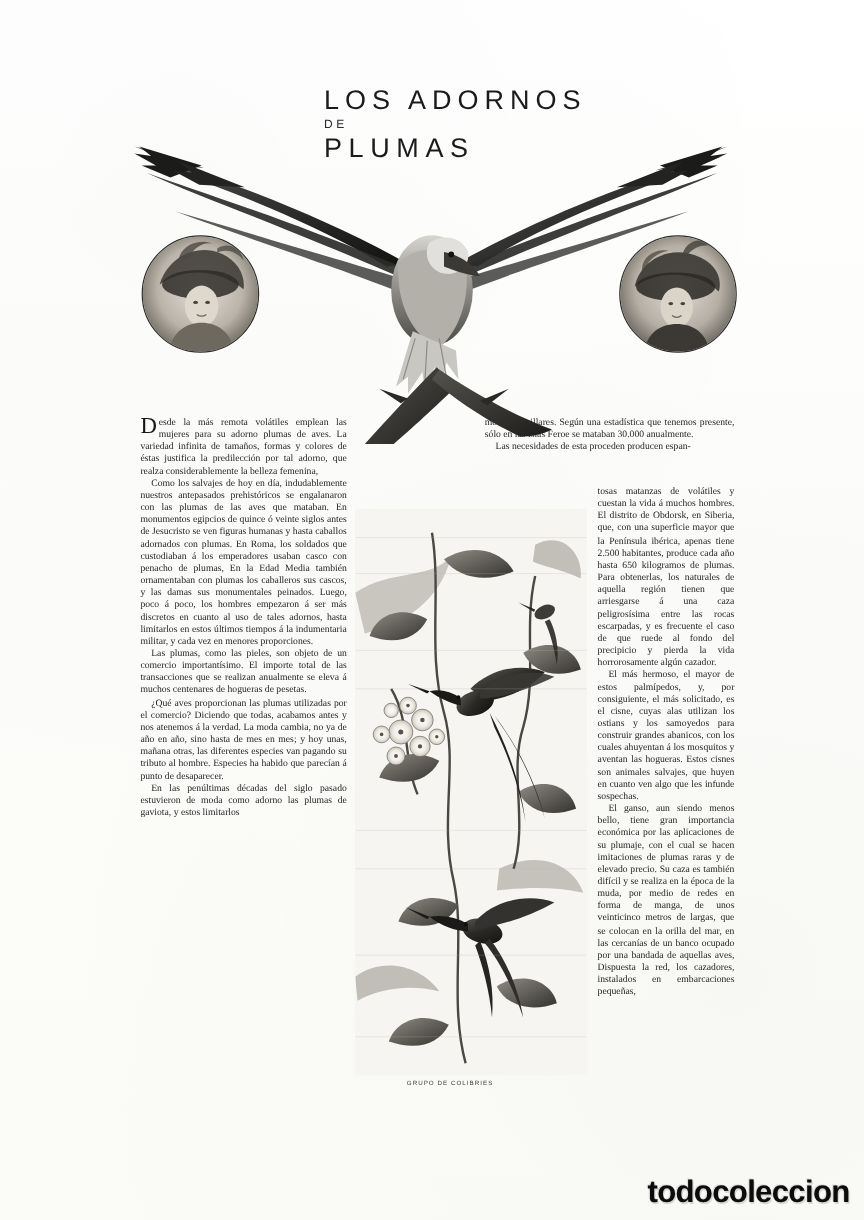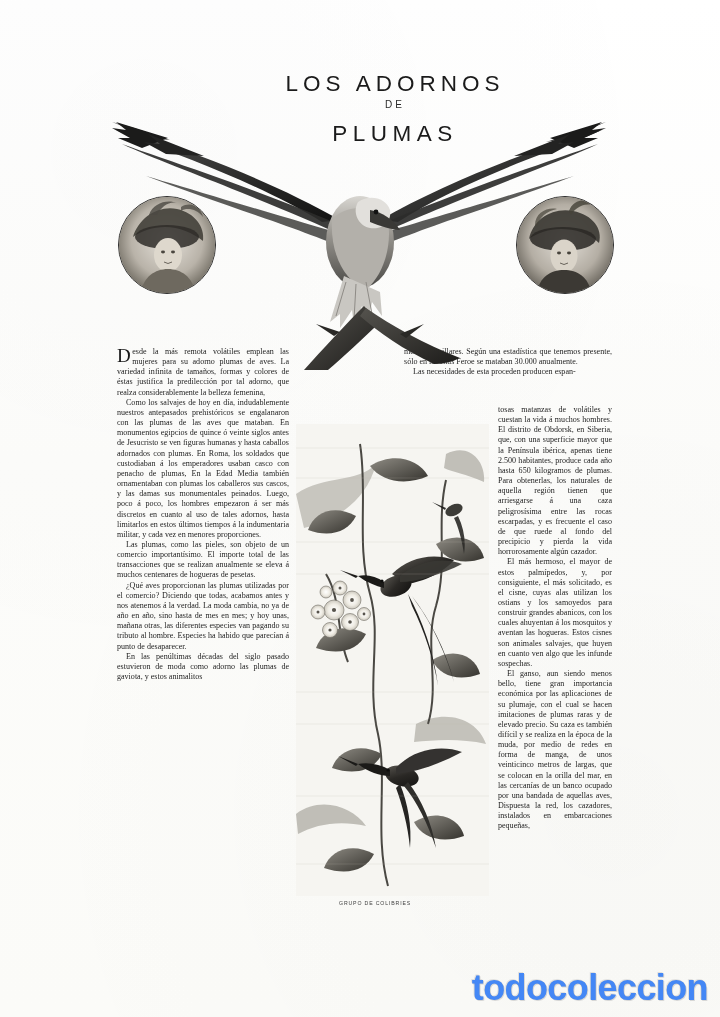--- a/index.html
+++ b/index.html
@@ -31,21 +31,21 @@
     position: absolute;
     left: 0; top: 58px;
     width: 720px;
     height: 130px;
   }
   #title-block {
     position: absolute;
     left: 270px;
     top: 14px;
     width: 250px;
-    text-align: center;
+    text-align: left;
     z-index: 6;
   }
   .title-main {
     font-family: "Liberation Sans", sans-serif;
     font-size: 22.5px;
     letter-spacing: 5.0px;
     color: #1b1b1b;
     font-weight: 400;
     line-height: 1.05;
     white-space: nowrap;
@@ -55,21 +55,21 @@
     font-size: 10px;
     letter-spacing: 3px;
     color: #2a2a2a;
     margin-top: 3px;
   }
   .title-sub {
     font-family: "Liberation Sans", sans-serif;
     font-size: 22.5px;
     letter-spacing: 5.5px;
     color: #1b1b1b;
-    margin-top: 11px;
+    margin-top: 1px;
     white-space: nowrap;
   }
 
   
   #eagle-illustration {
     position: absolute;
     left: 108px;
     top: 12px;
     width: 500px;
     height: 300px;
@@ -146,24 +146,24 @@
     color: #3d3d3d;
     white-space: nowrap;
   }
 
   
   #watermark {
     position: absolute;
     right: 12px;
     bottom: 8px;
     font-family: "Liberation Sans", sans-serif;
-    font-size: 36px;
+    font-size: 26px;
     font-weight: bold;
     letter-spacing: -0.6px;
-    color: #3b82f6;
+    color: #000000;
     text-shadow:
       0 0 1px rgba(0,0,0,0.18),
       1px 1px 0 rgba(190,190,190,0.55),
       -1px -1px 0 rgba(200,200,200,0.45);
     opacity: 0.95;
     z-index: 20;
   }
 </style>
 </head>
 <body>
@@ -301,21 +301,21 @@
       <path d="M43,66 q4,3 8,0" stroke="#67625a" stroke-width="1" fill="none"></path>
       <path d="M20,96 C22,80 34,73 47,73 C60,73 72,80 74,96 Z" fill="#3c3934"></path>
     </svg>
   </div>
 
   <div class="col" id="col1">
     <p class="noindent dropcap-para"><span class="dropcap">D</span><span>esde la más remota volátiles emplean las mujeres para su adorno plumas de aves. La variedad infinita de tamaños, formas y colores de éstas justifica la predilección por tal adorno, que realza considerablemente la belleza femenina,</span></p>
     <p>Como los salvajes de hoy en día, indudablemente nuestros antepasados prehistóricos se engalanaron con las plumas de las aves que mataban. En monumentos egipcios de quince ó veinte siglos antes de Jesucristo se ven figuras humanas y hasta caballos adornados con plumas. En Roma, los soldados que custodiaban á los emperadores usaban casco con penacho de plumas, En la Edad Media también ornamentaban con plumas los caballeros sus cascos, y las damas sus monumentales peinados. Luego, poco á poco, los hombres empezaron á ser más discretos en cuanto al uso de tales adornos, hasta limitarlos en estos últimos tiempos á la indumentaria militar, y cada vez en menores proporciones.</p>
     <p>Las plumas, como las pieles, son objeto de un comercio importantísimo. El importe total de las transacciones que se realizan anualmente se eleva á muchos centenares de hogueras de pesetas.</p>
     <p>¿Qué aves proporcionan las plumas utilizadas por el comercio? Diciendo que todas, acabamos antes y nos atenemos á la verdad. La moda cambia, no ya de año en año, sino hasta de mes en mes; y hoy unas, mañana otras, las diferentes especies van pagando su tributo al hombre. Especies ha habido que parecían á punto de desaparecer.</p>
-    <p>En las penúltimas décadas del siglo pasado estuvieron de moda como adorno las plumas de gaviota, y estos animalitos</p>
+    <p>En las penúltimas décadas del siglo pasado estuvieron de moda como adorno las plumas de gaviota, y estos limitarlos</p>
   </div>
 
   <div class="col" id="col2-top">
     <p class="noindent">morían á millares. Según una estadística que tenemos presente, sólo en las islas Feroe se mataban 30.000 anualmente.</p>
     <p>Las necesidades de esta proceden producen espan-</p>
   </div>
 
   <div class="col" id="col3">
     <p class="noindent">tosas matanzas de volátiles y cuestan la vida á muchos hombres. El distrito de Obdorsk, en Siberia, que, con una superficie mayor que la Península ibérica, apenas tiene 2.500 habitantes, produce cada año hasta 650 kilogramos de plumas. Para obtenerlas, los naturales de aquella región tienen que arriesgarse á una caza peligrosísima entre las rocas escarpadas, y es frecuente el caso de que ruede al fondo del precipicio y pierda la vida horrorosamente algún cazador.</p>
     <p>El más hermoso, el mayor de estos palmípedos, y, por consiguiente, el más solicitado, es el cisne, cuyas alas utilizan los ostians y los samoyedos para construir grandes abanicos, con los cuales ahuyentan á los mosquitos y aventan las hogueras. Estos cisnes son animales salvajes, que huyen en cuanto ven algo que les infunde sospechas.</p>

